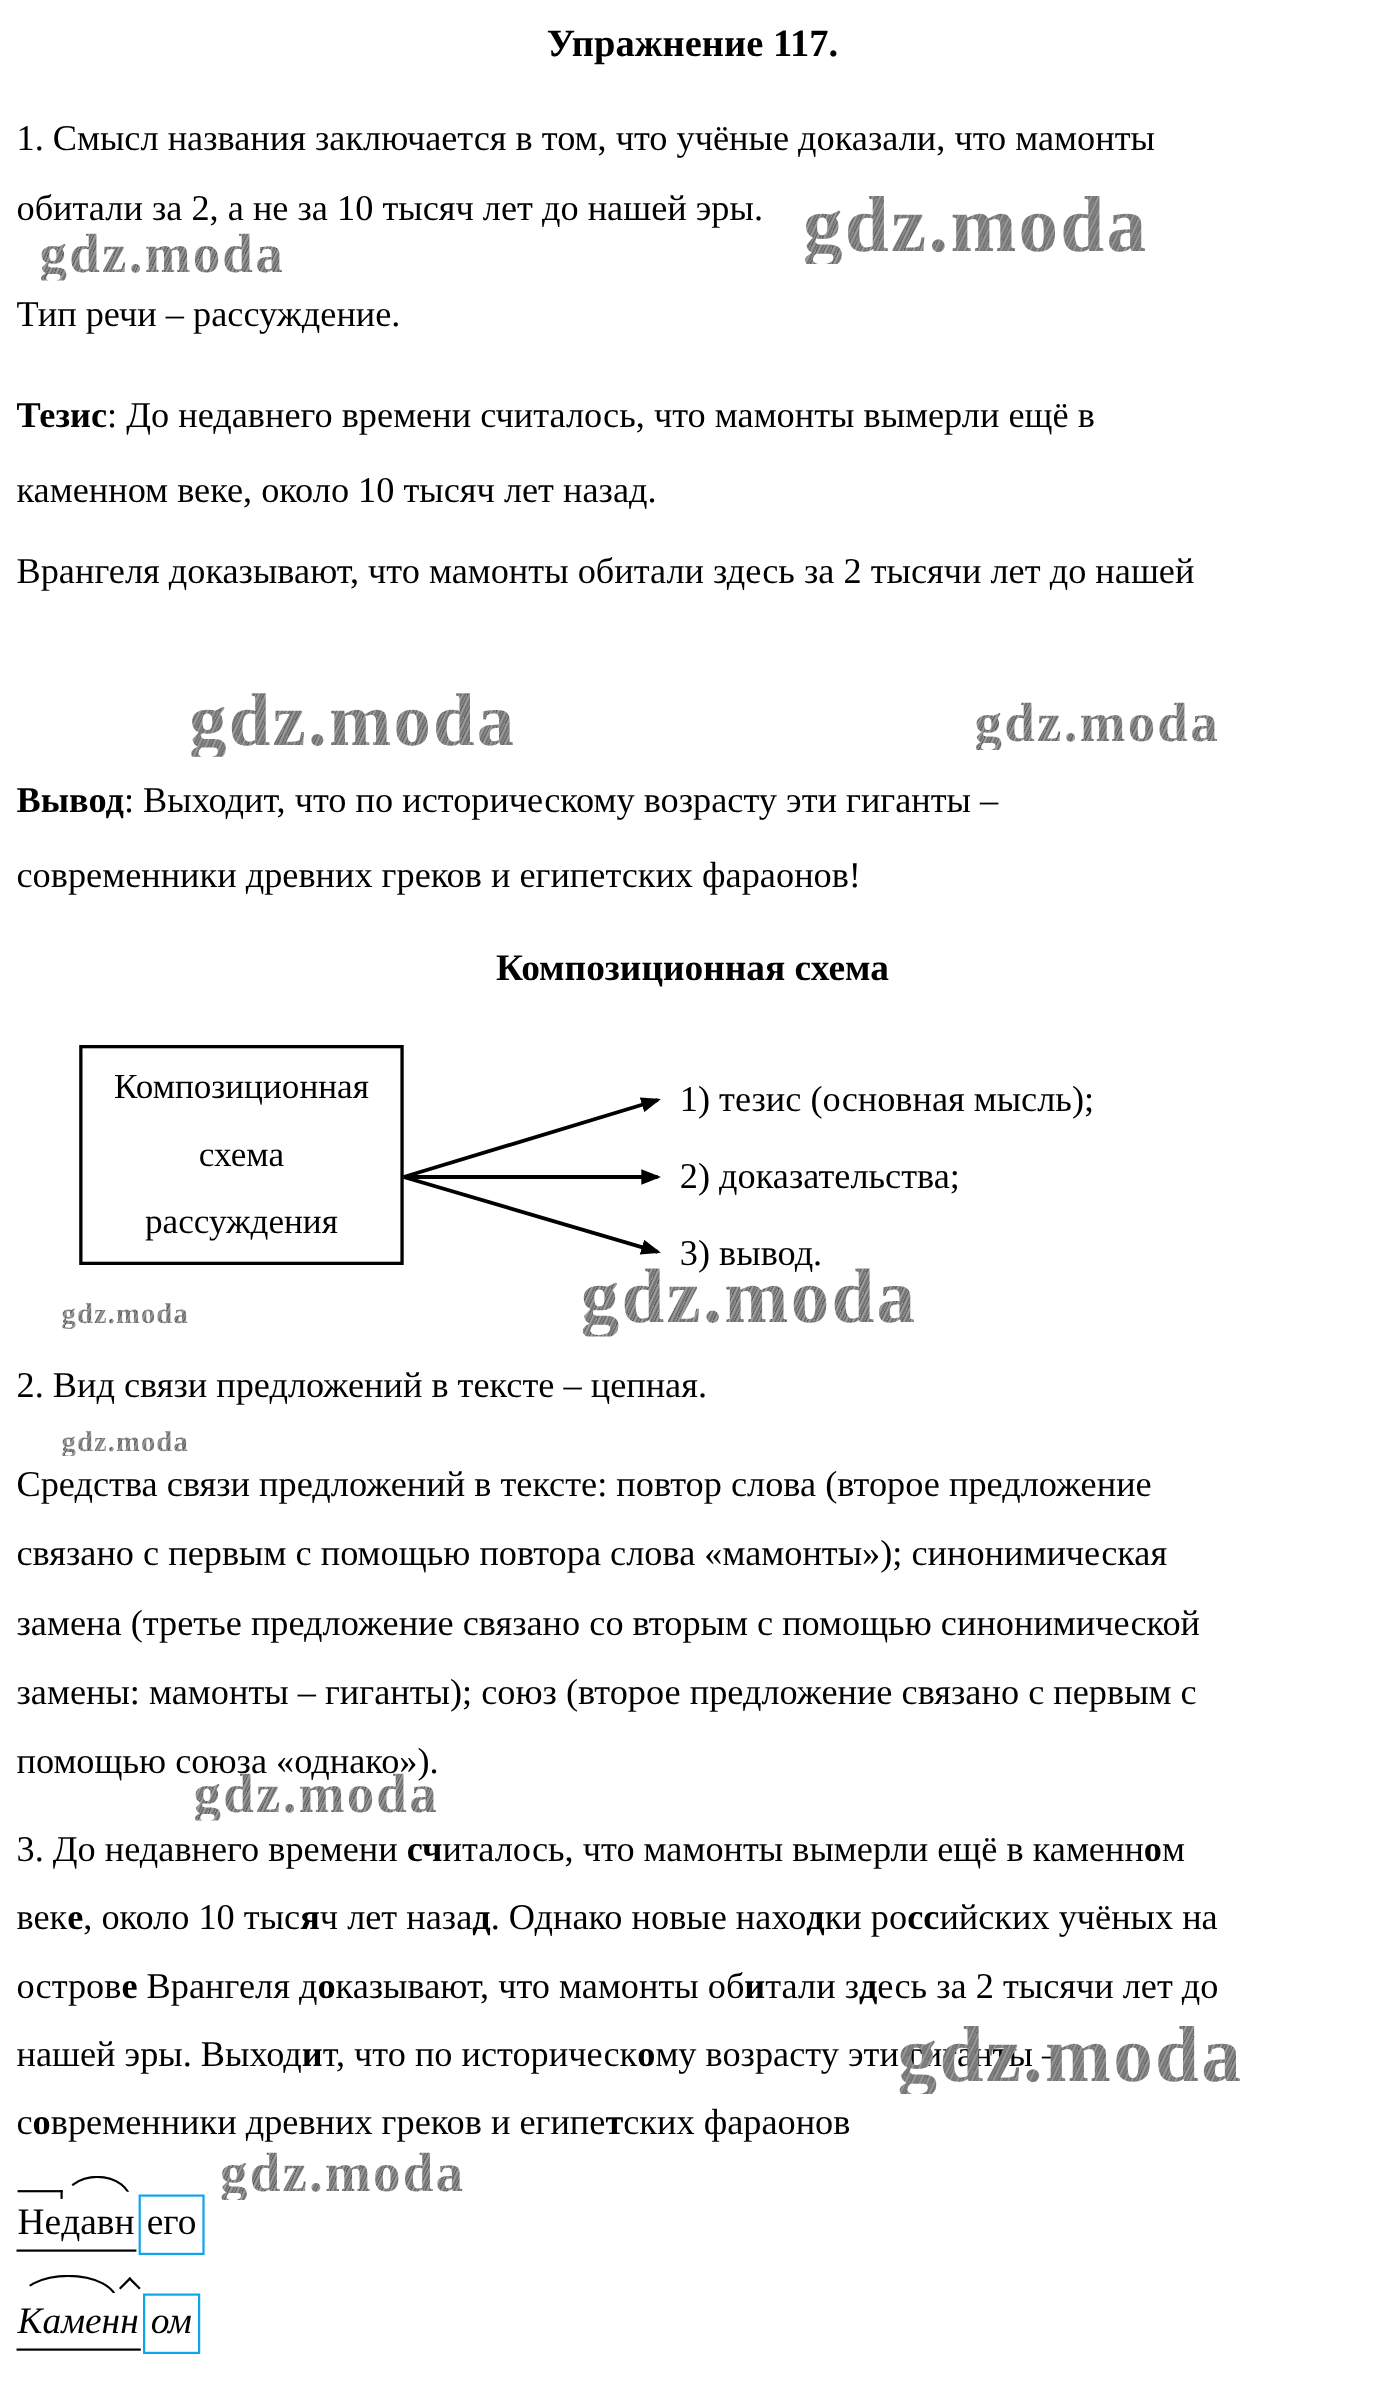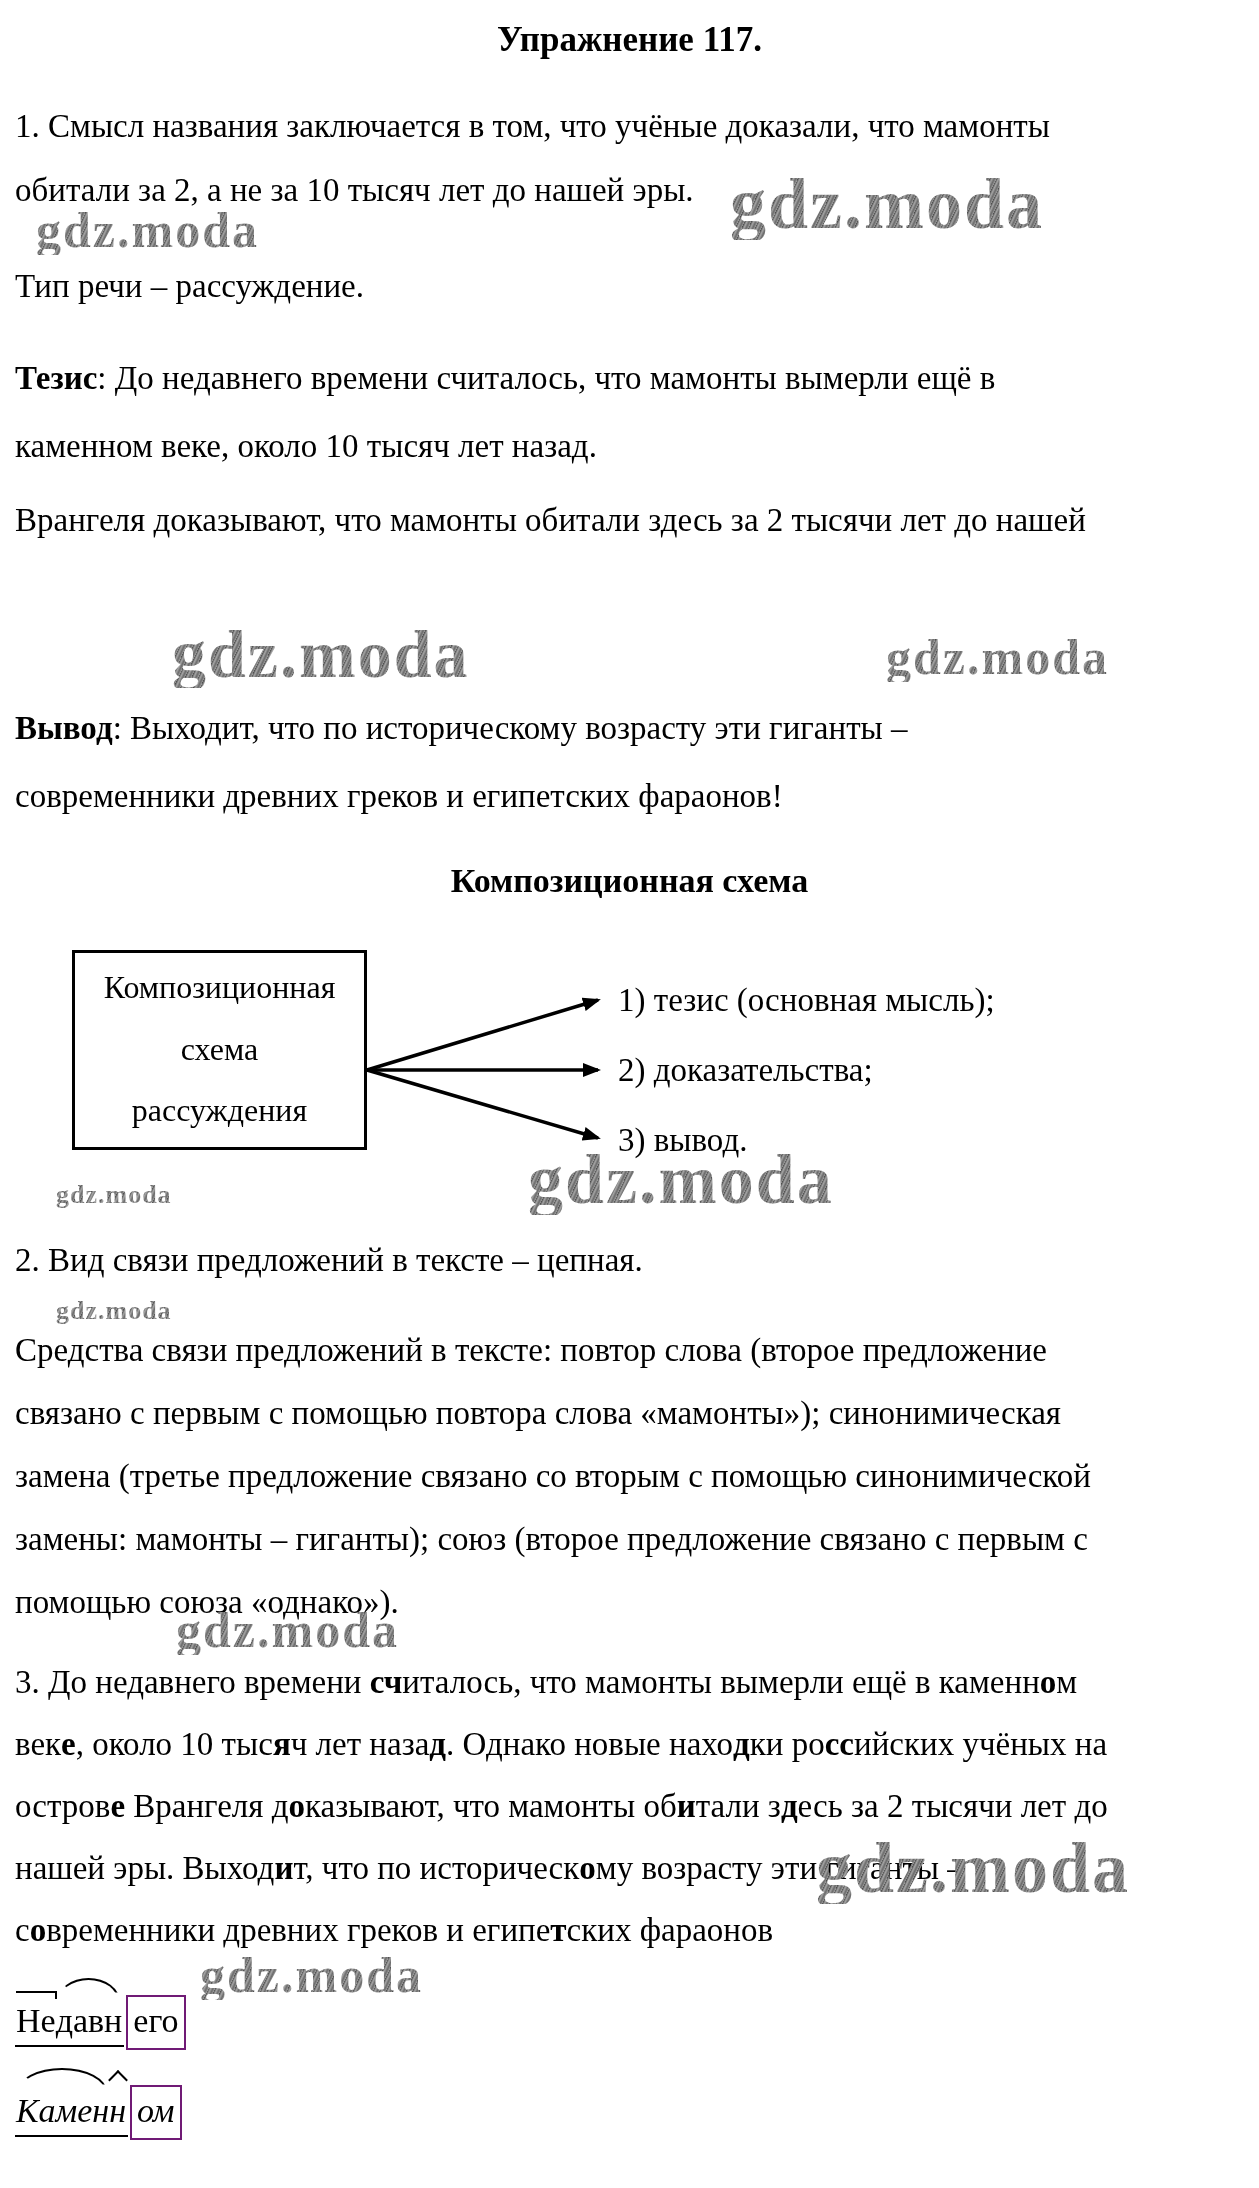--- a/index.html
+++ b/index.html
@@ -88,21 +88,21 @@
     content:"";position:absolute;left:1px;right:2px;top:-24px;height:20px;
     border:2px solid transparent;border-top-color:#000;
     border-radius:50% 50% 0 0 / 100% 100% 0 0;
   }
   .m-suffix{position:relative;display:inline-block;}
   .m-suffix::before{
     content:"";position:absolute;top:-19px;left:50%;width:12px;height:12px;
     border-top:2px solid #000;border-left:2px solid #000;
     transform:translateX(-50%) rotate(45deg);
   }
-  .m-ending{display:inline-block;border:2px solid #701a75;padding:5px 5px 8px;margin-left:2px;}
+  .m-ending{display:inline-block;border:2px solid #0ea5e9;padding:5px 5px 8px;margin-left:2px;}
 </style>
 </head>
 <body>
 
 <div class="page">
 
   <div class="abs doc-title">Упражнение 117.</div>
 
   <div class="abs para lh64" style="top:106px;">
     <span class="line">1. Смысл названия заключается в том, что учёные доказали, что мамонты</span>

